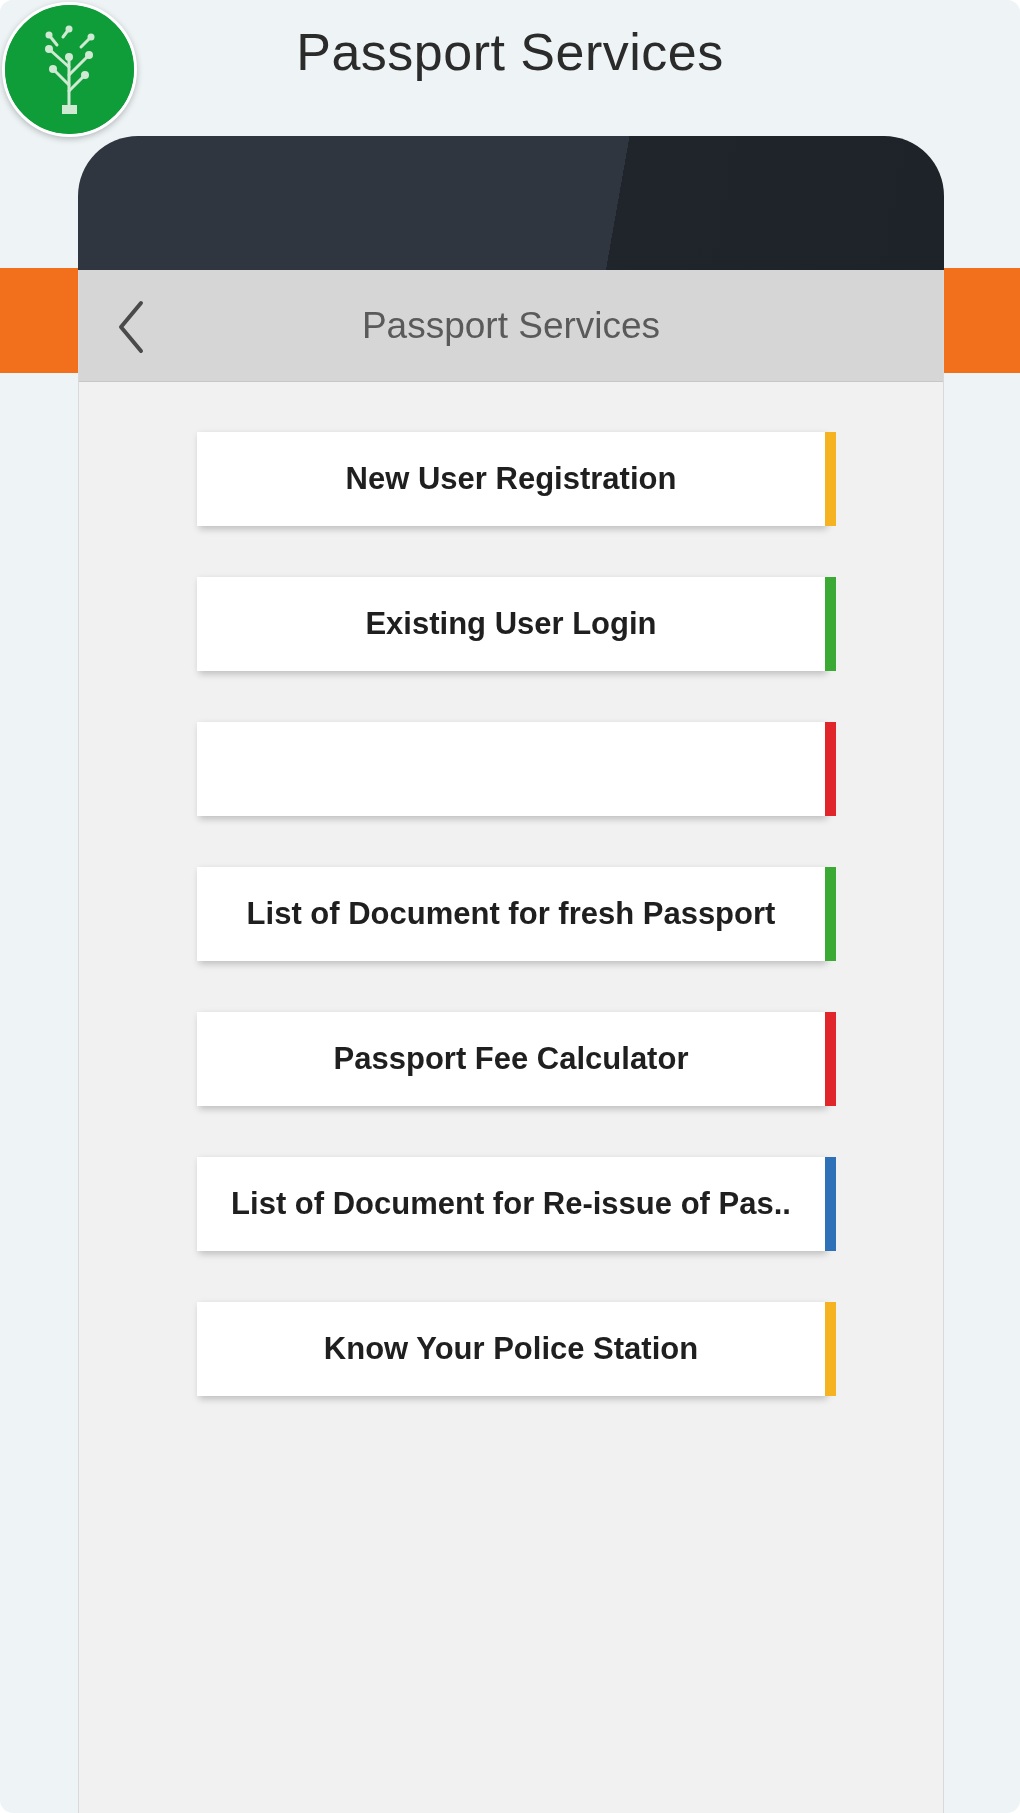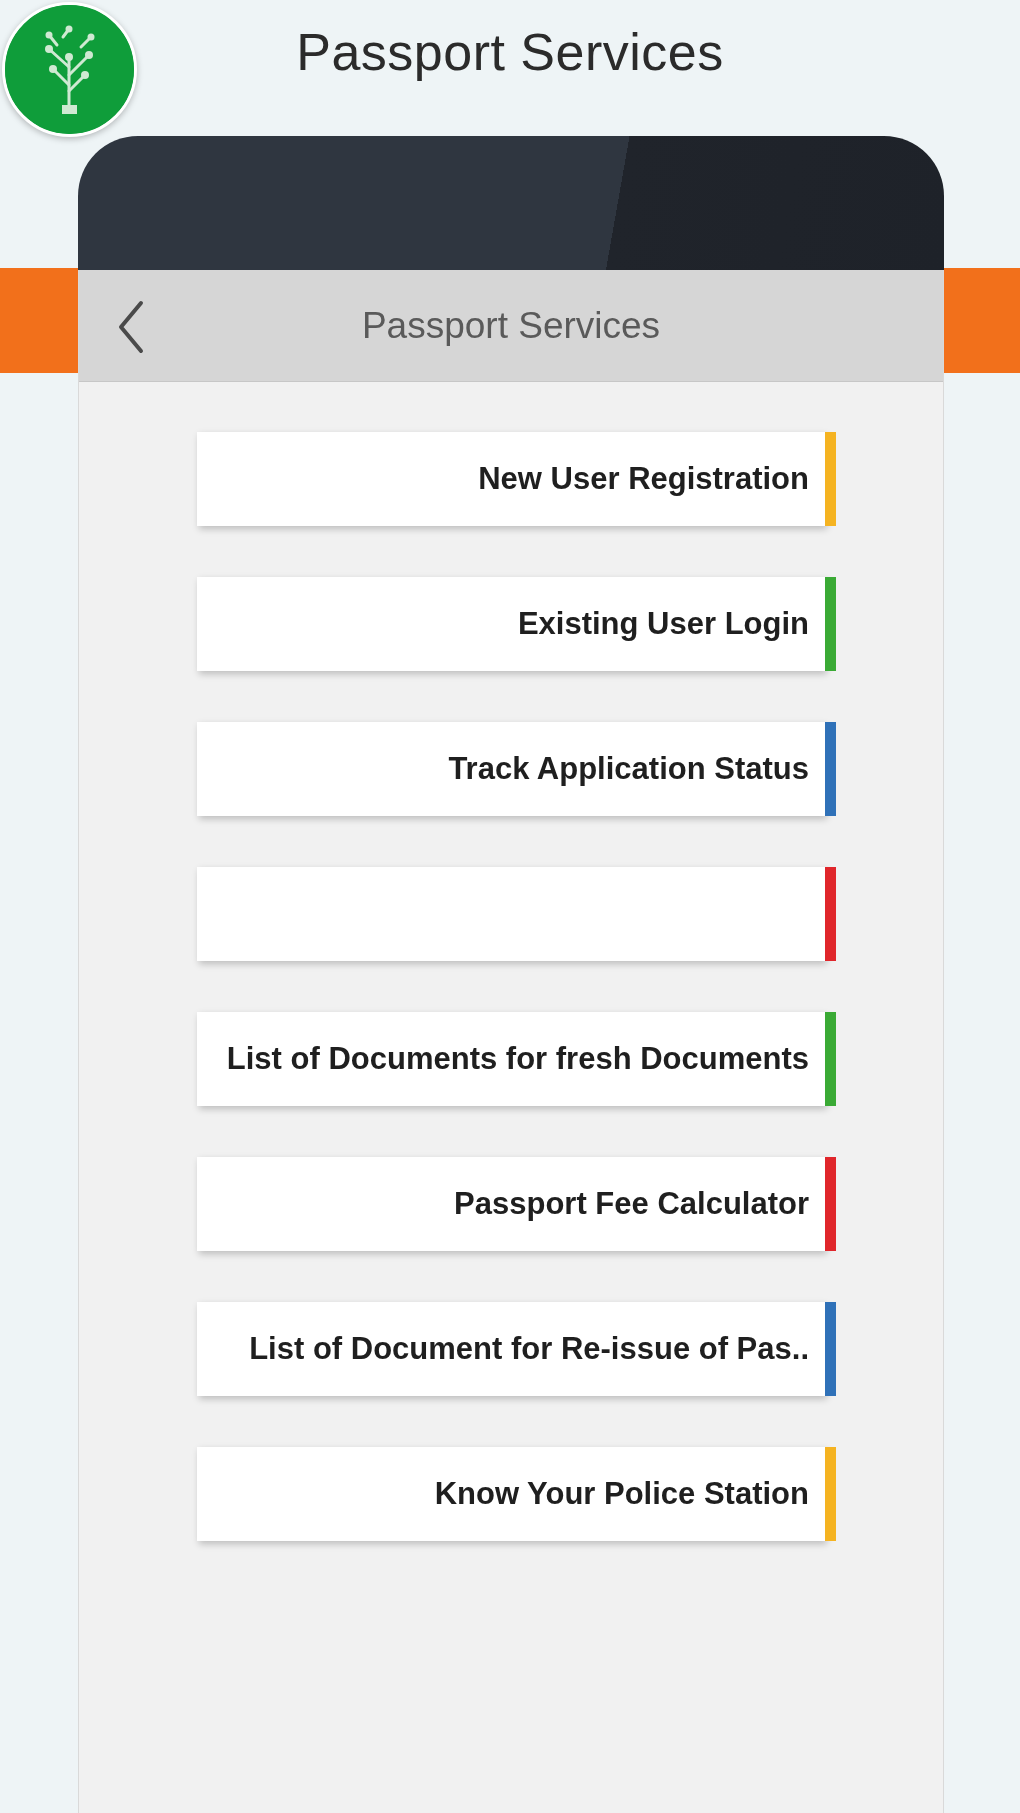--- a/index.html
+++ b/index.html
@@ -10,20 +10,21 @@
     font-family: "Liberation Sans", sans-serif;
     overflow: hidden;
   }
 
   #page {
     position: relative;
     width: 1020px;
     height: 1813px;
     background: #eef4f6;
     overflow: hidden;
+    border-radius: 13px;
   }
 
   
   .top-header {
     position: absolute;
     left: 0; top: 0;
     width: 1020px;
     height: 268px;
     background: #eef4f6;
   }
@@ -124,21 +125,21 @@
   }
   .menu-item {
     position: relative;
     width: 628px;
     height: 94px;
     margin: 0 auto 51px auto;
     background: #ffffff;
     box-shadow: 2px 3px 7px rgba(0,0,0,0.22);
     display: flex;
     align-items: center;
-    justify-content: flex-end;
+    justify-content: center;
     cursor: pointer;
   }
   .menu-item .label {
     font-size: 31px;
     font-weight: bold;
     color: #1f1f1f;
     white-space: nowrap;
     overflow: hidden;
     text-overflow: ellipsis;
     padding: 0 16px;
@@ -209,32 +210,28 @@
         <div class="menu-item">
           <span class="label">New User Registration</span>
           <span class="accent" style="background:#f5b321"></span>
         </div>
 
         <div class="menu-item">
           <span class="label">Existing User Login</span>
           <span class="accent" style="background:#3aaa35"></span>
         </div>
 
-        <div class="menu-item">
-          <span class="label">Track Application Status</span>
-          <span class="accent" style="background:#2f71b8"></span>
-        </div>
 
         <div class="menu-item">
           <span class="accent" style="background:#e0262b"></span>
         </div>
 
 
         <div class="menu-item">
-          <span class="label">List of Documents for fresh Documents</span>
+          <span class="label">List of Document for fresh Passport</span>
           <span class="accent" style="background:#3aaa35"></span>
         </div>
 
         <div class="menu-item">
           <span class="label">Passport Fee Calculator</span>
           <span class="accent" style="background:#e0262b"></span>
         </div>
 
         <div class="menu-item">
           <span class="label">List of Document for Re-issue of Pas..</span>

